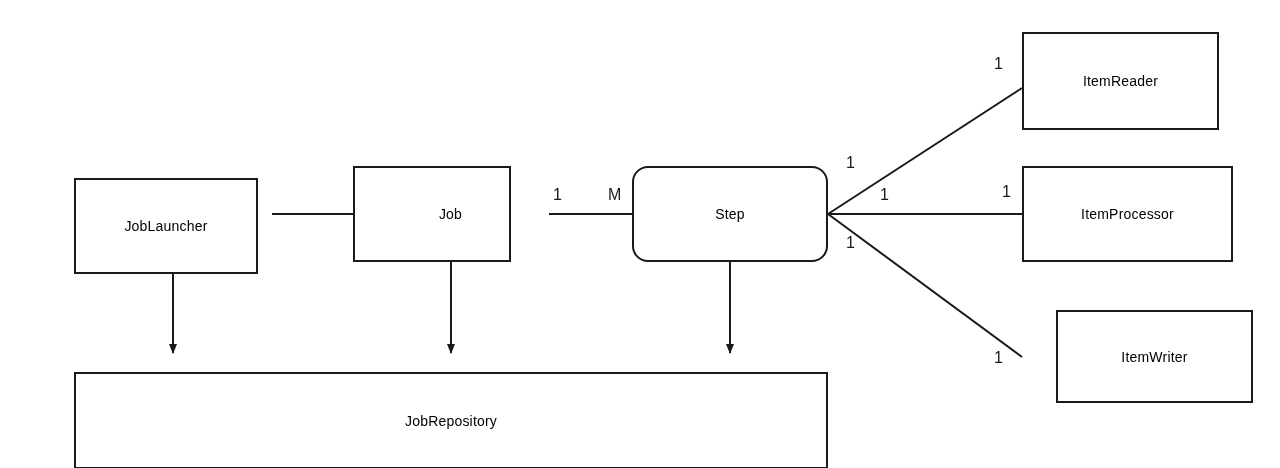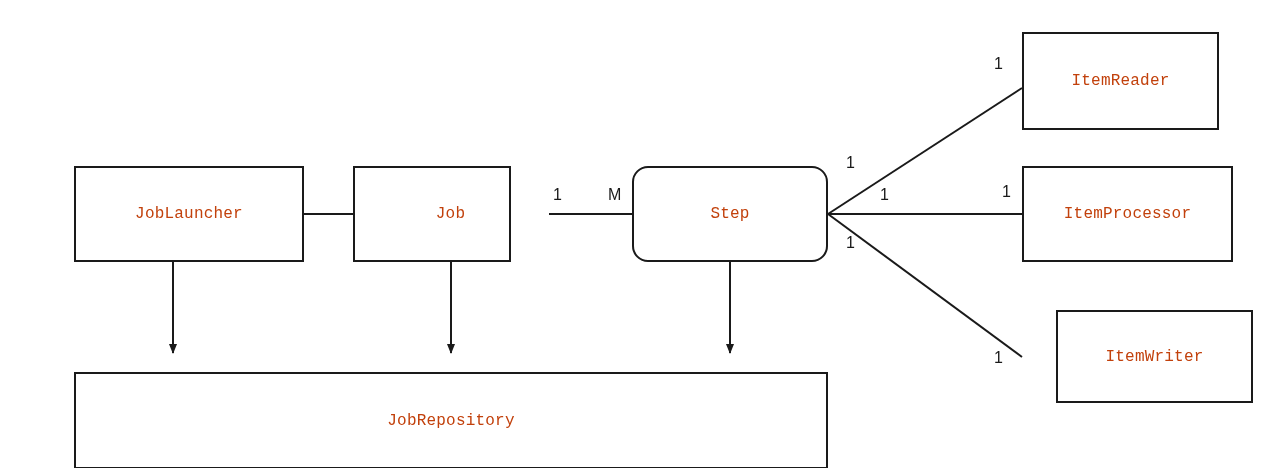--- a/index.html
+++ b/index.html
@@ -27,23 +27,23 @@
   .node-box {
     position: absolute;
     box-sizing: border-box;
     border: 2px solid #1a1a1a;
     background: #ffffff;
     display: flex;
     align-items: center;
     justify-content: center;
   }
   .node-label {
-    font-family: Liberation Mono, monospace;
-    font-size: 16px;
-    color: #c2410c;
+    font-family: Liberation Sans, sans-serif;
+    font-size: 14px;
+    color: #000000;
     letter-spacing: 0.2px;
     white-space: nowrap;
   }
   .card-label {
     position: absolute;
     font-family: "Liberation Sans", sans-serif;
     font-size: 16px;
     color: #1a1a1a;
     white-space: nowrap;
     line-height: 1;
@@ -65,21 +65,21 @@
         <polyline points="549,214 632,214"></polyline>
         <polyline points="828,214 1022,88"></polyline>
         <polyline points="828,214 1022,214"></polyline>
         <polyline points="828,214 1022,357"></polyline>
         <polyline points="173,262 173,353" marker-end="url(#arrowhead)"></polyline>
         <polyline points="451,262 451,353" marker-end="url(#arrowhead)"></polyline>
         <polyline points="730,262 730,353" marker-end="url(#arrowhead)"></polyline>
       </g>
   </svg>
 
-  <div class="node-box" style="left:74px;  top:166px;  width:230px; height:96px;">
+  <div class="node-box" style="left:74px;  top:178px;  width:184px; height:96px;">
     <span class="node-label">JobLauncher</span>
   </div>
 
   <div class="node-box" style="left:353px; top:166px;  width:158px; height:96px;padding-left:37px;">
     <span class="node-label">Job</span>
   </div>
 
   <div class="node-box" style="left:632px; top:166px;  width:196px; height:96px;border-radius:16px;">
     <span class="node-label">Step</span>
   </div>

